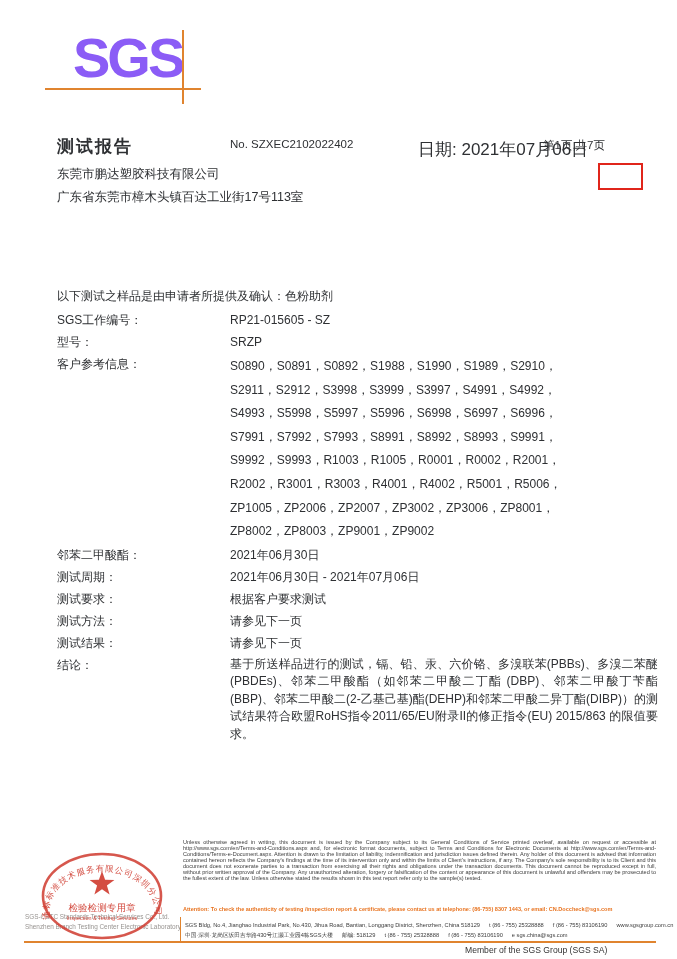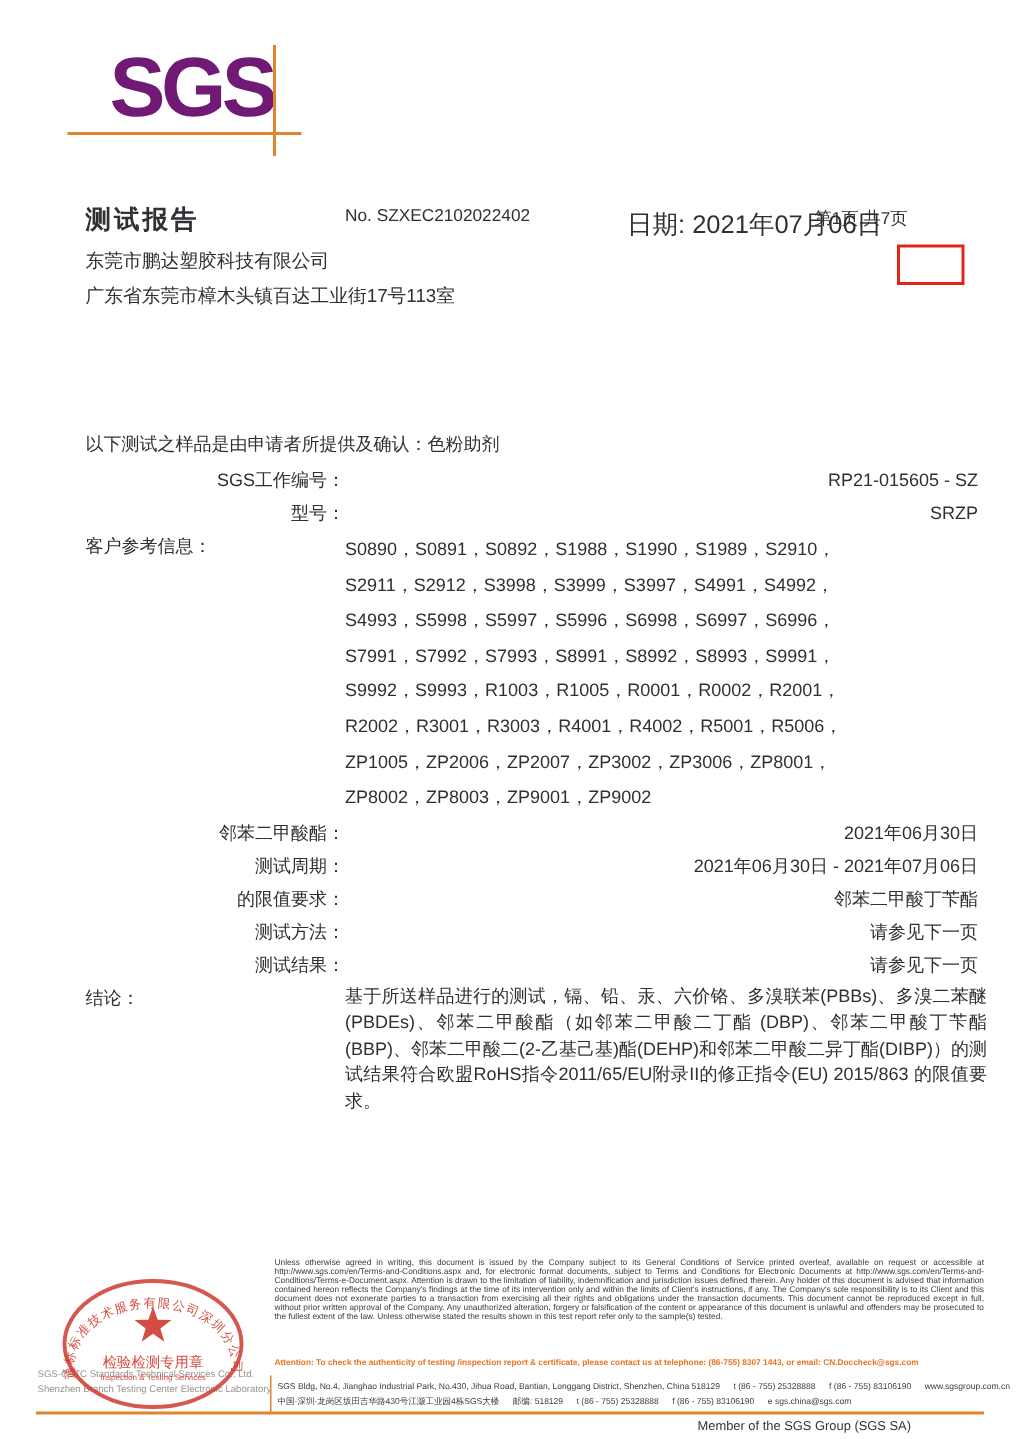--- a/index.html
+++ b/index.html
@@ -4,40 +4,40 @@
 <style>
   html,body{margin:0;padding:0;background:#ffffff;}
   .page{
     position:relative;width:677px;height:959px;background:#ffffff;overflow:hidden;
     font-family:"Liberation Sans","DejaVu Sans",sans-serif;color:#2e3033;
   }
   
   .logo-wrap{position:absolute;left:45px;top:28px;width:170px;height:80px;}
   .logo-text{
     position:absolute;left:28px;top:2px;font-size:56px;font-weight:bold;
-    color:#701a75;letter-spacing:-3px;line-height:56px;
+    color:#8b5cf6;letter-spacing:-3px;line-height:56px;
     font-family:"Liberation Sans","DejaVu Sans",sans-serif;
   }
   .logo-hline{position:absolute;left:0;top:60px;width:156px;height:2px;background:#e0842f;}
   .logo-vline{position:absolute;left:137px;top:2px;width:2px;height:74px;background:#e0842f;}
   
   .hdr{position:absolute;top:135px;left:0;width:677px;height:22px;}
   .hdr-title{position:absolute;left:57px;top:0;font-size:17px;font-weight:bold;letter-spacing:2px;}
   .hdr-no{position:absolute;left:230px;top:3px;font-size:11.5px;}
   .hdr-date{position:absolute;left:418px;top:3px;font-size:17px;}
   .hdr-page{position:absolute;left:543px;top:3px;font-size:11.5px;}
   
   .applicant{position:absolute;left:57px;top:163px;font-size:12.5px;line-height:23px;}
   .red-annotation{position:absolute;left:598px;top:163px;width:41px;height:23px;border:2px solid #e0251b;}
   
   .fields{position:absolute;left:57px;top:247px;width:595px;font-size:12px;}
   .statement{line-height:18px;margin-bottom:6px;margin-top:40px;}
   .frow{display:grid;grid-template-columns:173px 1fr;}
   .frow .lab{line-height:18px;}
-  .frow.small{margin-bottom:4px;text-align:right;}
+  .frow.small{margin-bottom:4px;}
   .frow.small .val{line-height:18px;}
   .ref .val div{line-height:23.6px;}
   .ref{margin-bottom:2px;}
   .dates .val{line-height:18px;}
   .concl .val{line-height:17.5px;width:428px;text-align:justify;}
   
   .stamp-underlay{position:absolute;left:25px;top:912px;width:175px;color:#979390;font-size:6.4px;line-height:10px;}
   .stamp{position:absolute;left:38px;top:851px;width:128px;height:92px;}
   .disclaimer{
     position:absolute;left:183px;top:839px;width:473px;
@@ -108,22 +108,22 @@
       <div class="lab">邻苯二甲酸酯：</div>
       <div class="val">2021年06月30日</div>
     </div>
 
     <div class="frow small dates">
       <div class="lab">测试周期：</div>
       <div class="val">2021年06月30日 - 2021年07月06日</div>
     </div>
 
     <div class="frow small dates">
-      <div class="lab">的限值要求：</div>
-      <div class="val">邻苯二甲酸丁苄酯</div>
+      <div class="lab">测试要求：</div>
+      <div class="val">根据客户要求测试</div>
     </div>
 
     <div class="frow small dates">
       <div class="lab">测试方法：</div>
       <div class="val">请参见下一页</div>
     </div>
 
     <div class="frow small dates">
       <div class="lab">测试结果：</div>
       <div class="val">请参见下一页</div>

